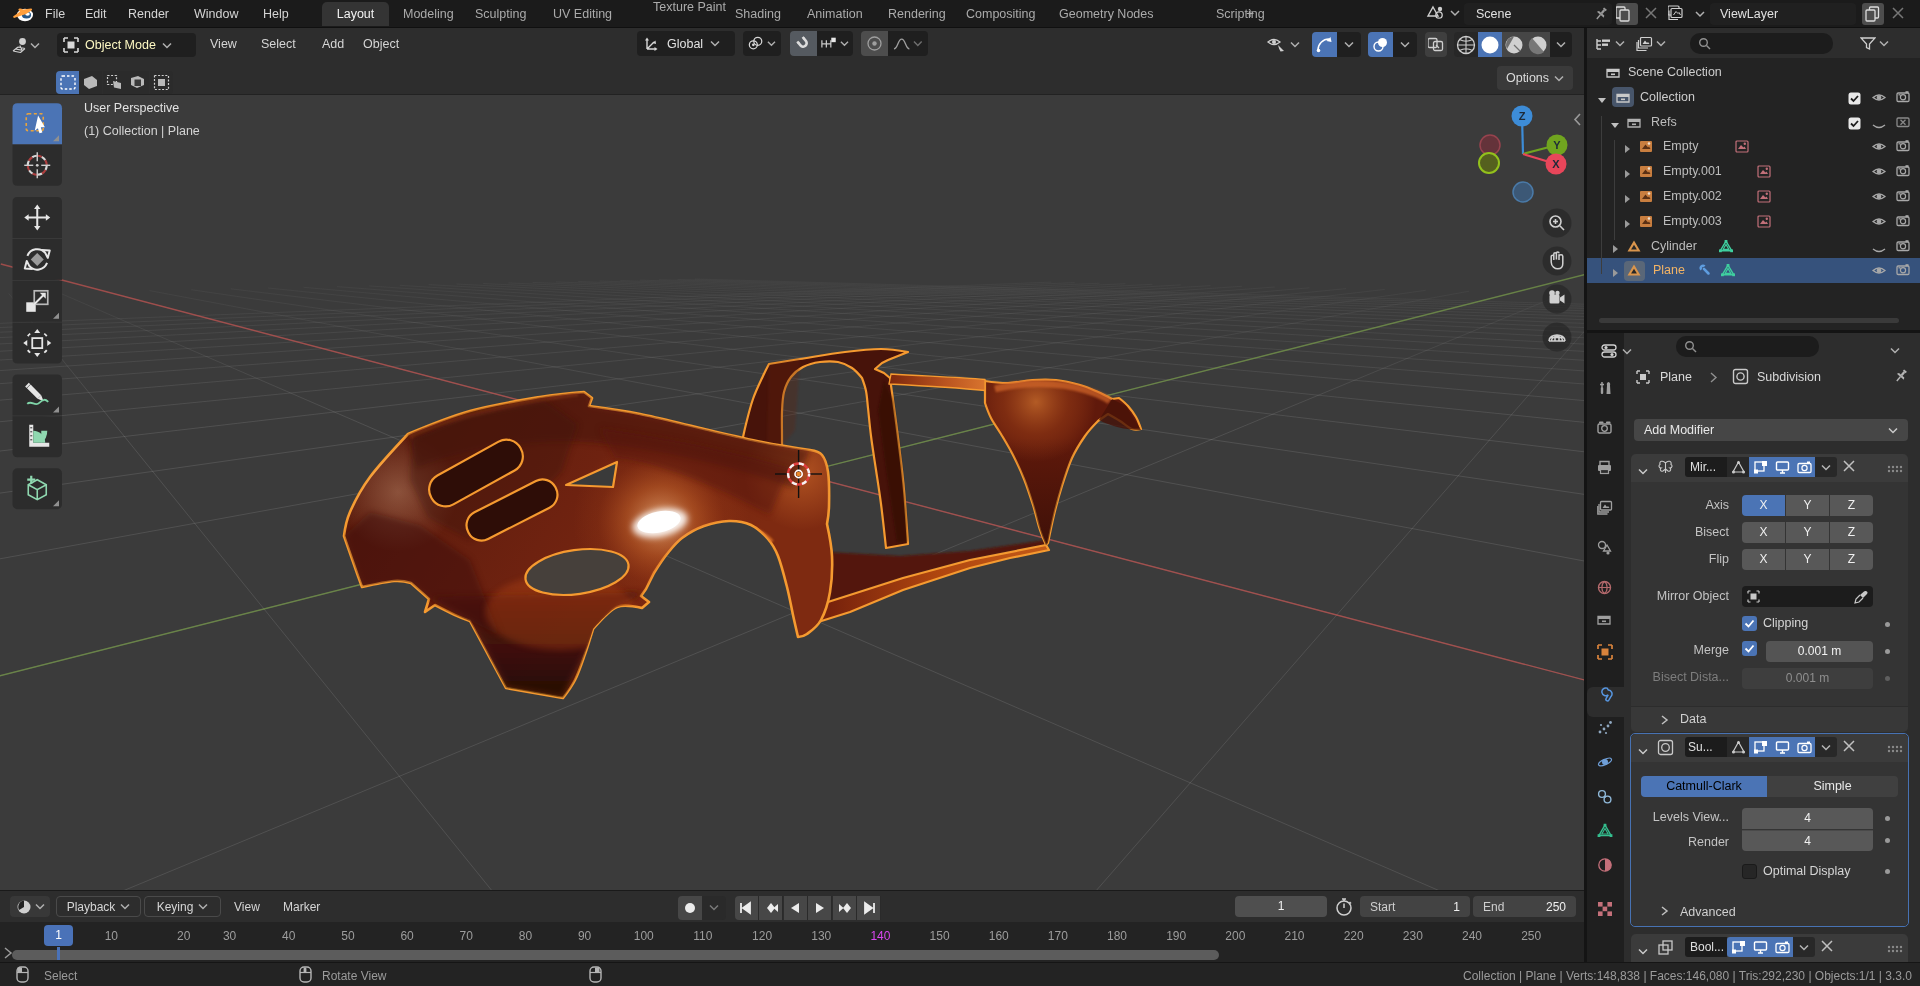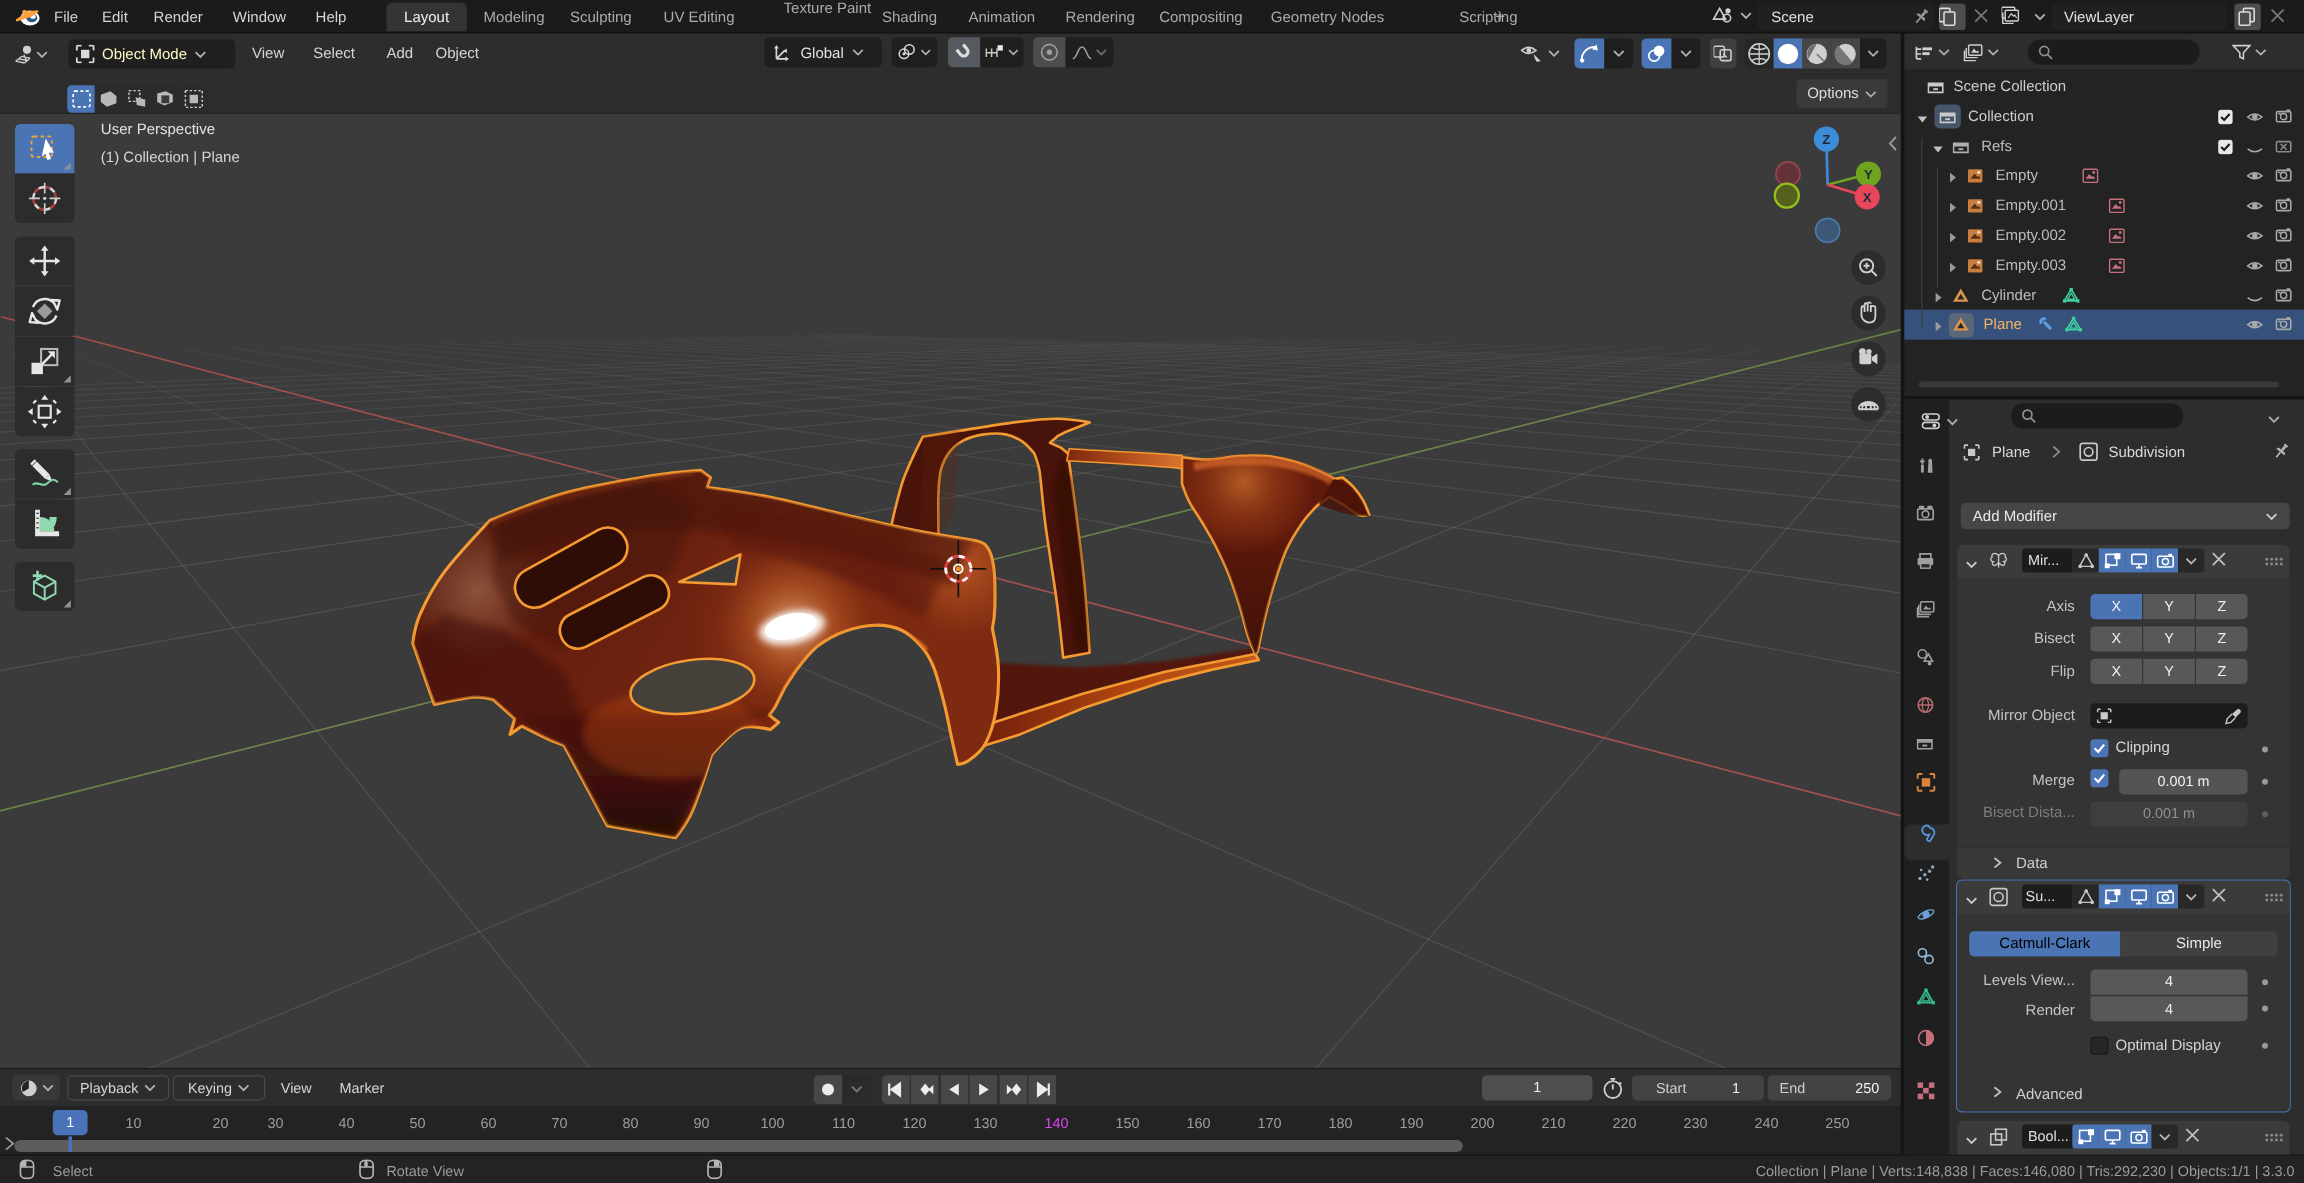--- a/index.html
+++ b/index.html
@@ -592,21 +592,21 @@
 <div style="position:absolute;left:857.0px;top:895.5px;width:24px;height:24px;background:#474747;border-radius:0;border-right:1px solid #2a2a2a;display:flex;align-items:center;justify-content:center;">
     <svg width="14" height="14" viewBox="0 0 14 14" style="">
       <path d="M12,2 L12,12 M3,2 L3,12 L10,7 Z" stroke="#ececec" stroke-width="1.8" fill="#ececec"></path>
     </svg>
   </div>
 <div style="position:absolute;left:1235px;top:896px;width:92px;height:21px;background:#4f4f4f;border-radius:4px;text-align:center;line-height:21px;font-size:12px;color:#f0f0f0;">1</div>
 <div style="position:absolute;left:1334px;top:897px;width:22px;height:20px;"><svg width="20" height="20" viewBox="0 0 20 20" style="">
       <circle cx="10" cy="11" r="7" fill="none" stroke="#cfcfcf" stroke-width="1.5"></circle>
       <path d="M10,11 L10,6.5 M8,2 L12,2 M10,2 L10,4 M15.5,5 L17,6.5" stroke="#cfcfcf" stroke-width="1.5" fill="none"></path>
     </svg></div>
-<div style="position:absolute;left:1360px;top:896px;width:110px;height:21px;background:#434343;border-radius:4px;display:flex;align-items:center;padding:0 20px;justify-content:space-between;">
+<div style="position:absolute;left:1360px;top:896px;width:110px;height:21px;background:#434343;border-radius:4px;display:flex;align-items:center;padding:0 10px;justify-content:space-between;">
     <span style="font-size:12px;color:#cfcfcf;">Start</span>
     <span style="font-size:12px;color:#f0f0f0;">1</span>
   </div>
 <div style="position:absolute;left:1473px;top:896px;width:103px;height:21px;background:#434343;border-radius:4px;display:flex;align-items:center;padding:0 10px;justify-content:space-between;">
     <span style="font-size:12px;color:#cfcfcf;">End</span>
     <span style="font-size:12px;color:#f0f0f0;">250</span>
   </div>
 <div style="position:absolute;left:91.32px;top:929px;width:40px;height:14px;text-align:center;font-size:12px;color:#9d9d9d;">10</div>
 <div style="position:absolute;left:150.48000000000002px;top:929px;width:40px;height:14px;text-align:right;font-size:12px;color:#9d9d9d;">20</div>
 <div style="position:absolute;left:209.64000000000001px;top:929px;width:40px;height:14px;text-align:center;font-size:12px;color:#9d9d9d;">30</div>

